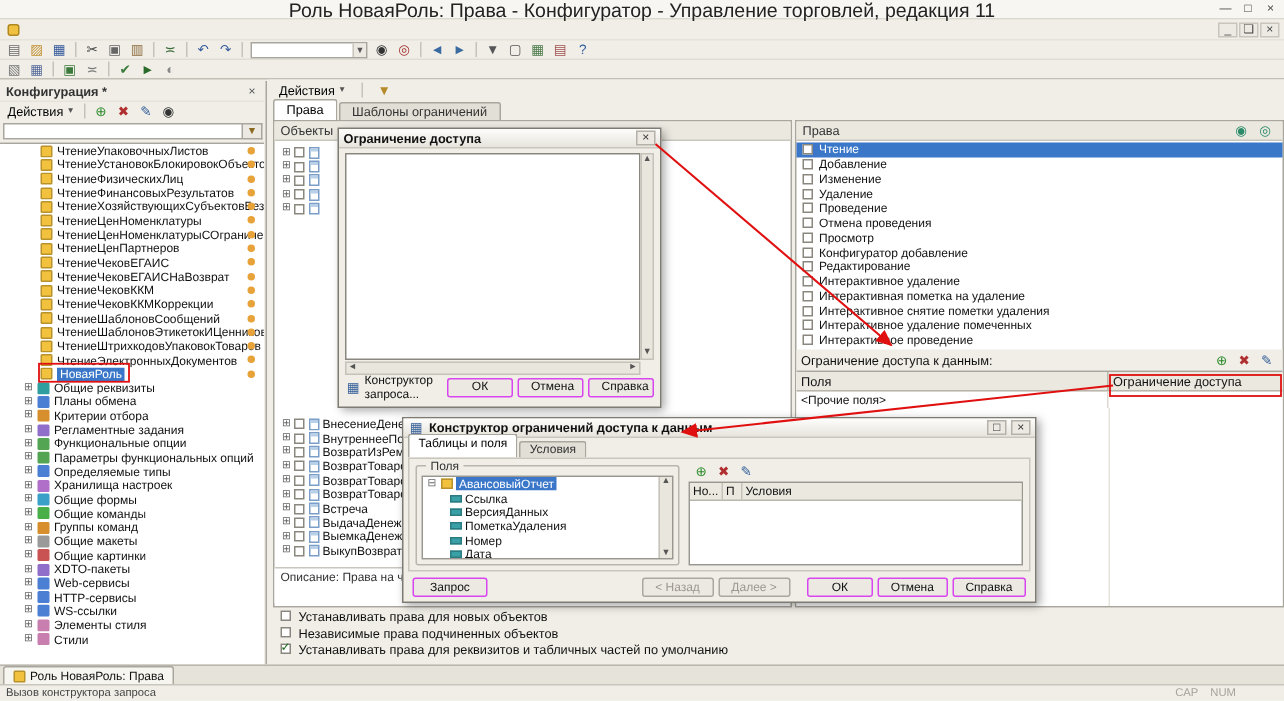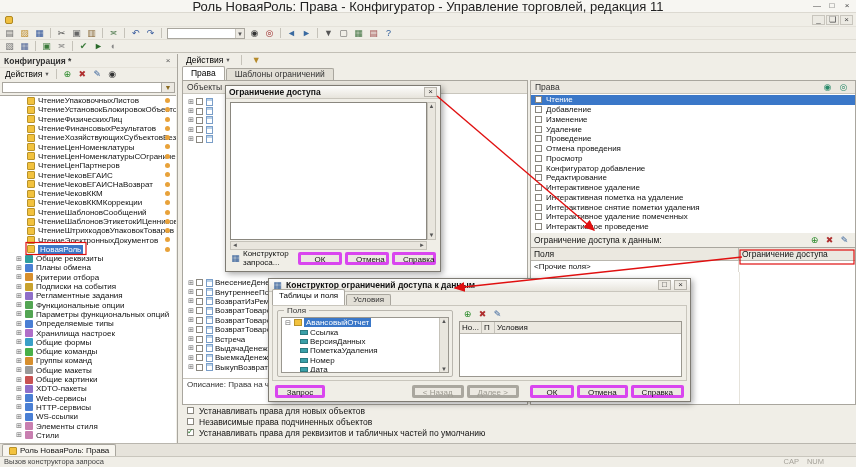--- a/index.html
+++ b/index.html
@@ -89,21 +89,21 @@
 .task-tab{height:12px;display:flex;align-items:center;gap:3px;background:#f7f5ef;border:1px solid #a9a69e;border-bottom:none;padding:0 6px;margin-left:2px;font-size:8px;border-radius:2px 2px 0 0}
 .task-tab .i-role{margin:0}
 .statusbar{position:absolute;left:0;top:456px;width:856px;height:11px;background:#f0eee7;border-top:1px solid #c9c6bd;display:flex;align-items:flex-start;font-size:7.5px;color:#444;padding:0 4px}
 .sb-indicators{margin-left:auto;display:flex;gap:8px;color:#a5a29a;margin-right:28px}
 
 
 .dlg{position:absolute;background:#f0eee7;border:1px solid #7e7b73;box-shadow:2px 2px 6px rgba(0,0,0,.35)}
 .dlg-title{height:13px;display:flex;align-items:center;padding:0 3px;font-weight:bold;font-size:8.5px;background:linear-gradient(#fdfdfc,#e7e4dc);border-bottom:1px solid #c9c6bd;gap:3px;white-space:nowrap;overflow:hidden}
 .dlg-x{width:13px;height:10px;line-height:8px;text-align:center;border:1px solid #b5b2aa;background:#ece9e2;font-size:8px;color:#333;font-weight:normal;flex:none}
 .push{margin-left:auto}
-.dlg-btn{height:13px;min-width:44px;border:3px solid #d946ef;background:#ece9e2;font-size:8px;line-height:10px;text-align:center;border-radius:2px;padding:0 8px;font-family:inherit;color:#111}
+.dlg-btn{height:13px;min-width:44px;border:1px solid #d946ef;background:#ece9e2;font-size:8px;line-height:10px;text-align:center;border-radius:2px;padding:0 8px;font-family:inherit;color:#111}
 .dlg-btn.disabled{color:#9b988f;border-color:#aaa79f}
 .gapleft{margin-left:8px}
 .btnrow{display:flex;align-items:center;gap:3px}
 
 .dlg1{left:225px;top:85px;width:216px;height:187px;z-index:10}
 .dlg1 .textarea{position:absolute;left:4px;top:16px;right:13px;height:138px;background:#fff;border:1px solid #8a877f}
 .vscroll{position:absolute;right:4px;top:16px;width:9px;height:138px;background:#e9e6de;border:1px solid #c5c2b9;display:flex;flex-direction:column;justify-content:space-between;align-items:center}
 .hscroll{position:absolute;left:4px;right:13px;top:155px;height:9px;background:#e9e6de;border:1px solid #c5c2b9;display:flex;justify-content:space-between;align-items:center;padding:0 1px}
 .sarr{font-size:6px;color:#555;line-height:7px}
 .dlg1 .btnrow{position:absolute;left:4px;right:4px;bottom:4px}
@@ -313,25 +313,20 @@
         </div>
         <div class="trow sec">
           <span class="texp">⊞</span>
           <span class="i-sec" style="background: rgb(74, 127, 212);"></span>
           <span class="tlab">Планы обмена</span>
         </div>
         <div class="trow sec">
           <span class="texp">⊞</span>
           <span class="i-sec" style="background: rgb(215, 143, 46);"></span>
           <span class="tlab">Критерии отбора</span>
-        </div>
-        <div class="trow sec">
-          <span class="texp">⊞</span>
-          <span class="i-sec" style="background: rgb(200, 162, 46);"></span>
-          <span class="tlab">Подписки на события</span>
         </div>
         <div class="trow sec">
           <span class="texp">⊞</span>
           <span class="i-sec" style="background: rgb(143, 111, 201);"></span>
           <span class="tlab">Регламентные задания</span>
         </div>
         <div class="trow sec">
           <span class="texp">⊞</span>
           <span class="i-sec" style="background: rgb(83, 165, 83);"></span>
           <span class="tlab">Функциональные опции</span>

